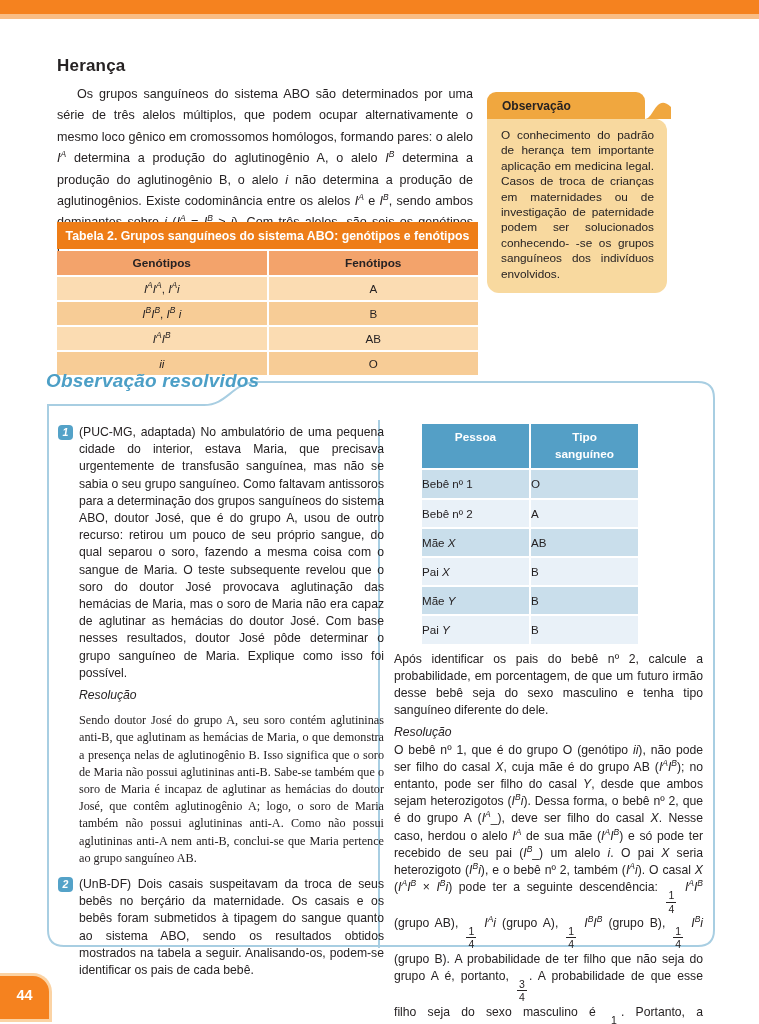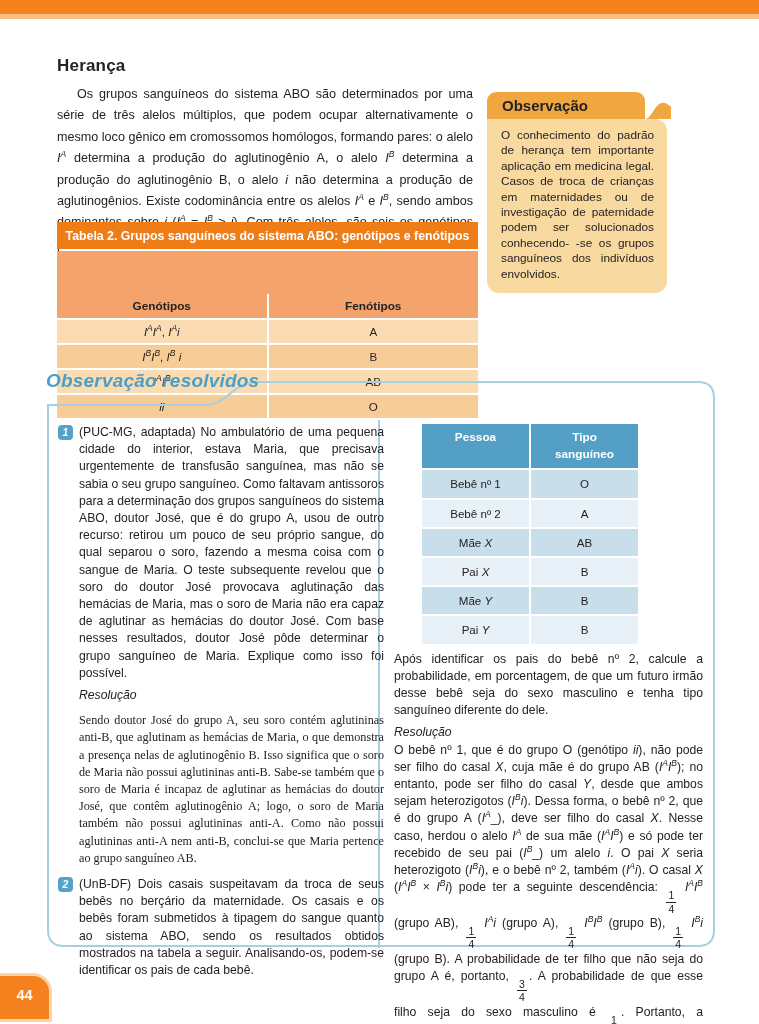--- a/index.html
+++ b/index.html
@@ -7,28 +7,28 @@
   .abs{position:absolute;}
   
   .topbar{left:0;top:0;width:759px;height:14px;background:var(--orange,#f5821f);}
   .topbar2{left:0;top:14px;width:759px;height:5px;background:var(--orange_light,#f9bd85);}
   
   .h1{left:57px;top:56px;font-size:17px;font-weight:bold;letter-spacing:.2px;}
   .intro{left:57px;top:84px;width:416px;font-size:12.6px;line-height:21.4px;text-align:justify;text-indent:20px;}
   sup{font-size:8.5px;font-style:italic;line-height:0;vertical-align:5px;}
   i{font-style:italic;}
   
-  .obs-tab{left:487px;top:92px;width:158px;height:27px;background:var(--amber,#f0a73f);border-radius:9px 9px 0 0;font-size:15px;font-weight:bold;display:flex;align-items:center;padding-left:15px;box-sizing:border-box;}
+  .obs-tab{left:487px;top:92px;width:158px;height:27px;background:var(--amber,#f0a73f);border-radius:9px 9px 0 0;font-size:12px;font-weight:bold;display:flex;align-items:center;padding-left:15px;box-sizing:border-box;}
   .obs-swoosh{left:645px;top:93px;width:26px;height:26px;}
   .obs-body{left:487px;top:119px;width:180px;background:var(--tan,#f8d99f);border-radius:0 12px 12px 12px;padding:9px 13px 11px 14px;box-sizing:border-box;font-size:11.8px;line-height:15.4px;text-align:justify;}
   
   .t2{left:57px;top:222px;width:421px;}
   .t2-title{background:var(--table_orange_header,#ee7d17);color:#fff;font-weight:bold;font-size:12.3px;height:27px;display:flex;align-items:center;justify-content:center;}
   .t2-head{display:flex;margin-top:2px;background:var(--orange_mid,#f3a36b);}
-  .t2-head div{width:50%;text-align:center;font-weight:bold;font-size:11.8px;padding:5px 0;margin-top:43px;}
+  .t2-head div{width:50%;text-align:center;font-weight:bold;font-size:11.8px;padding:5px 0;}
   .t2-head div:first-child{border-right:2px solid #fff;}
   .t2row{display:flex;margin-top:2px;}
   .t2row.light{background:var(--orange_row_light,#fbdcb2);}
   .t2row.dark{background:var(--orange_row_dark,#f7cc96);}
   .t2c{width:50%;text-align:center;font-size:11.6px;padding:5px 0;}
   .t2c:first-child{border-right:2px solid #fff;}
   
   .ex-heading{left:46px;top:370px;font-size:19px;font-weight:bold;font-style:italic;color:var(--blue,#4c9fc6);letter-spacing:.2px;}
   .exbox{left:46px;top:372px;width:676px;height:590px;}
   .divider{left:378px;top:420px;width:2px;height:528px;background:var(--blue_border,#a8cee2);}
@@ -39,21 +39,21 @@
   .reslabel{font-style:italic;margin-top:5px;padding-left:21px;}
   .restext{padding-left:21px;margin-top:8px;font-family:Liberation Serif, serif;}
   
   .btable{margin-left:28px;width:216px;margin-bottom:7px;}
   .bt-head{display:flex;background:var(--blue_table_header,#549fc6);color:#fff;}
   .bt-head div{width:50%;text-align:center;font-weight:bold;font-size:11.8px;padding:5px 12px;}
   .bt-head div:first-child{border-right:2px solid #fff;}
   .btrow{display:flex;margin-top:2px;}
   .btrow.dark{background:var(--blue_row_dark,#c9deeb);}
   .btrow.light{background:var(--blue_row_light,#e9f1f8);}
-  .btc{width:50%;text-align:center;font-size:11.6px;padding:5px 8px;}
+  .btc{width:50%;font-size:11.6px;padding:5px 0;}
   .btc:first-child{border-right:2px solid #fff;}
   
   .fr{display:inline-flex;flex-direction:column;align-items:center;font-size:10.5px;line-height:1.18;vertical-align:-8px;margin:0 2px;font-style:normal;}
   .fr span+span{border-top:1px solid currentColor;padding:0 2px;}
   .fr span:first-child{padding:0 2px;}
   
   .pagenum{left:0;top:976px;width:49px;height:43px;background:var(--orange,#f5821f);border-radius:0 16px 0 0;box-shadow:0 0 0 3px var(--orange_pale,#fbd3a4);color:#fff;font-size:14.5px;font-weight:bold;display:flex;align-items:flex-start;justify-content:center;padding-top:11px;box-sizing:border-box;}
 </style>
 </head>
 <body style="--orange: #f5821f; --orange_light: #f9bd85; --orange_pale: #fbd3a4; --amber: #f0a73f; --tan: #f8d99f; --table_orange_header: #ee7d17; --orange_mid: #f3a36b; --orange_row_light: #fbdcb2; --orange_row_dark: #f7cc96; --blue: #4c9fc6; --blue_border: #a8cee2; --badge_blue: #54a2c8; --blue_table_header: #549fc6; --blue_row_dark: #c9deeb; --blue_row_light: #e9f1f8; --text: #262223;">

